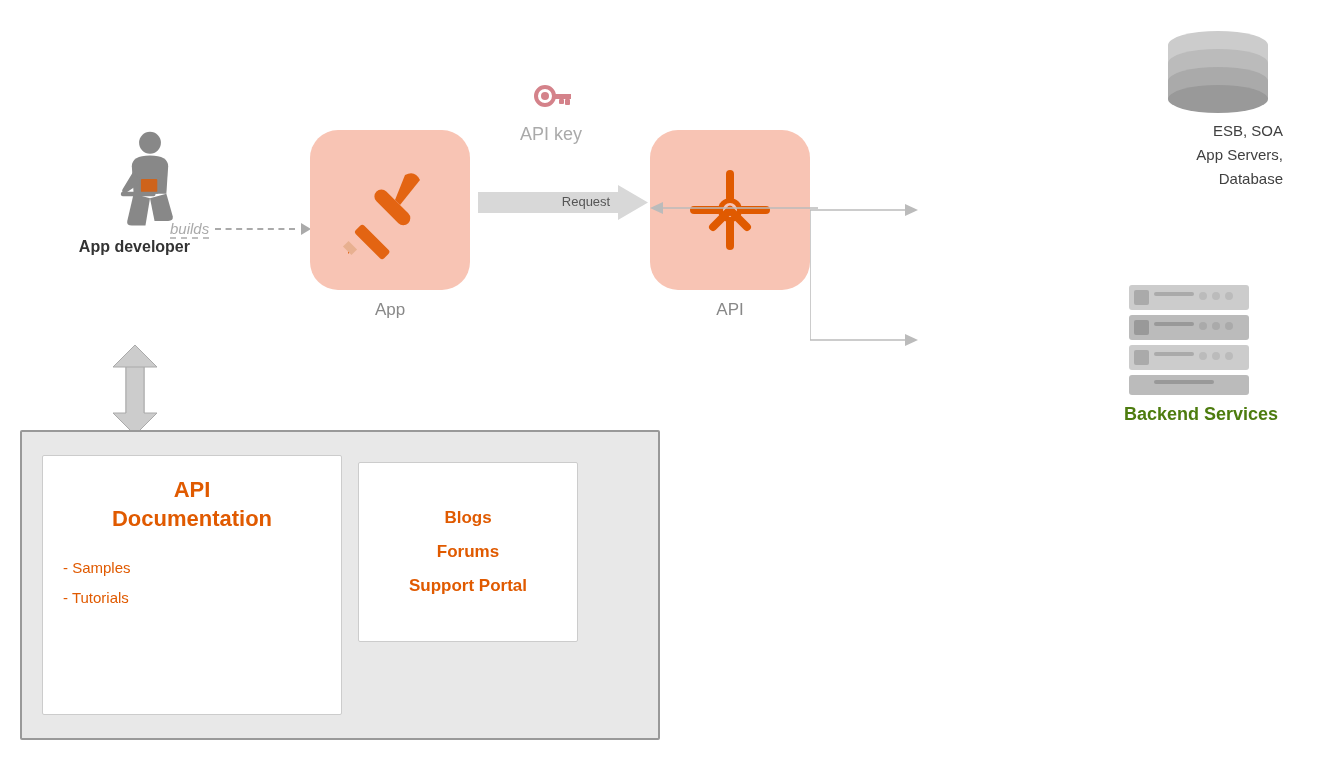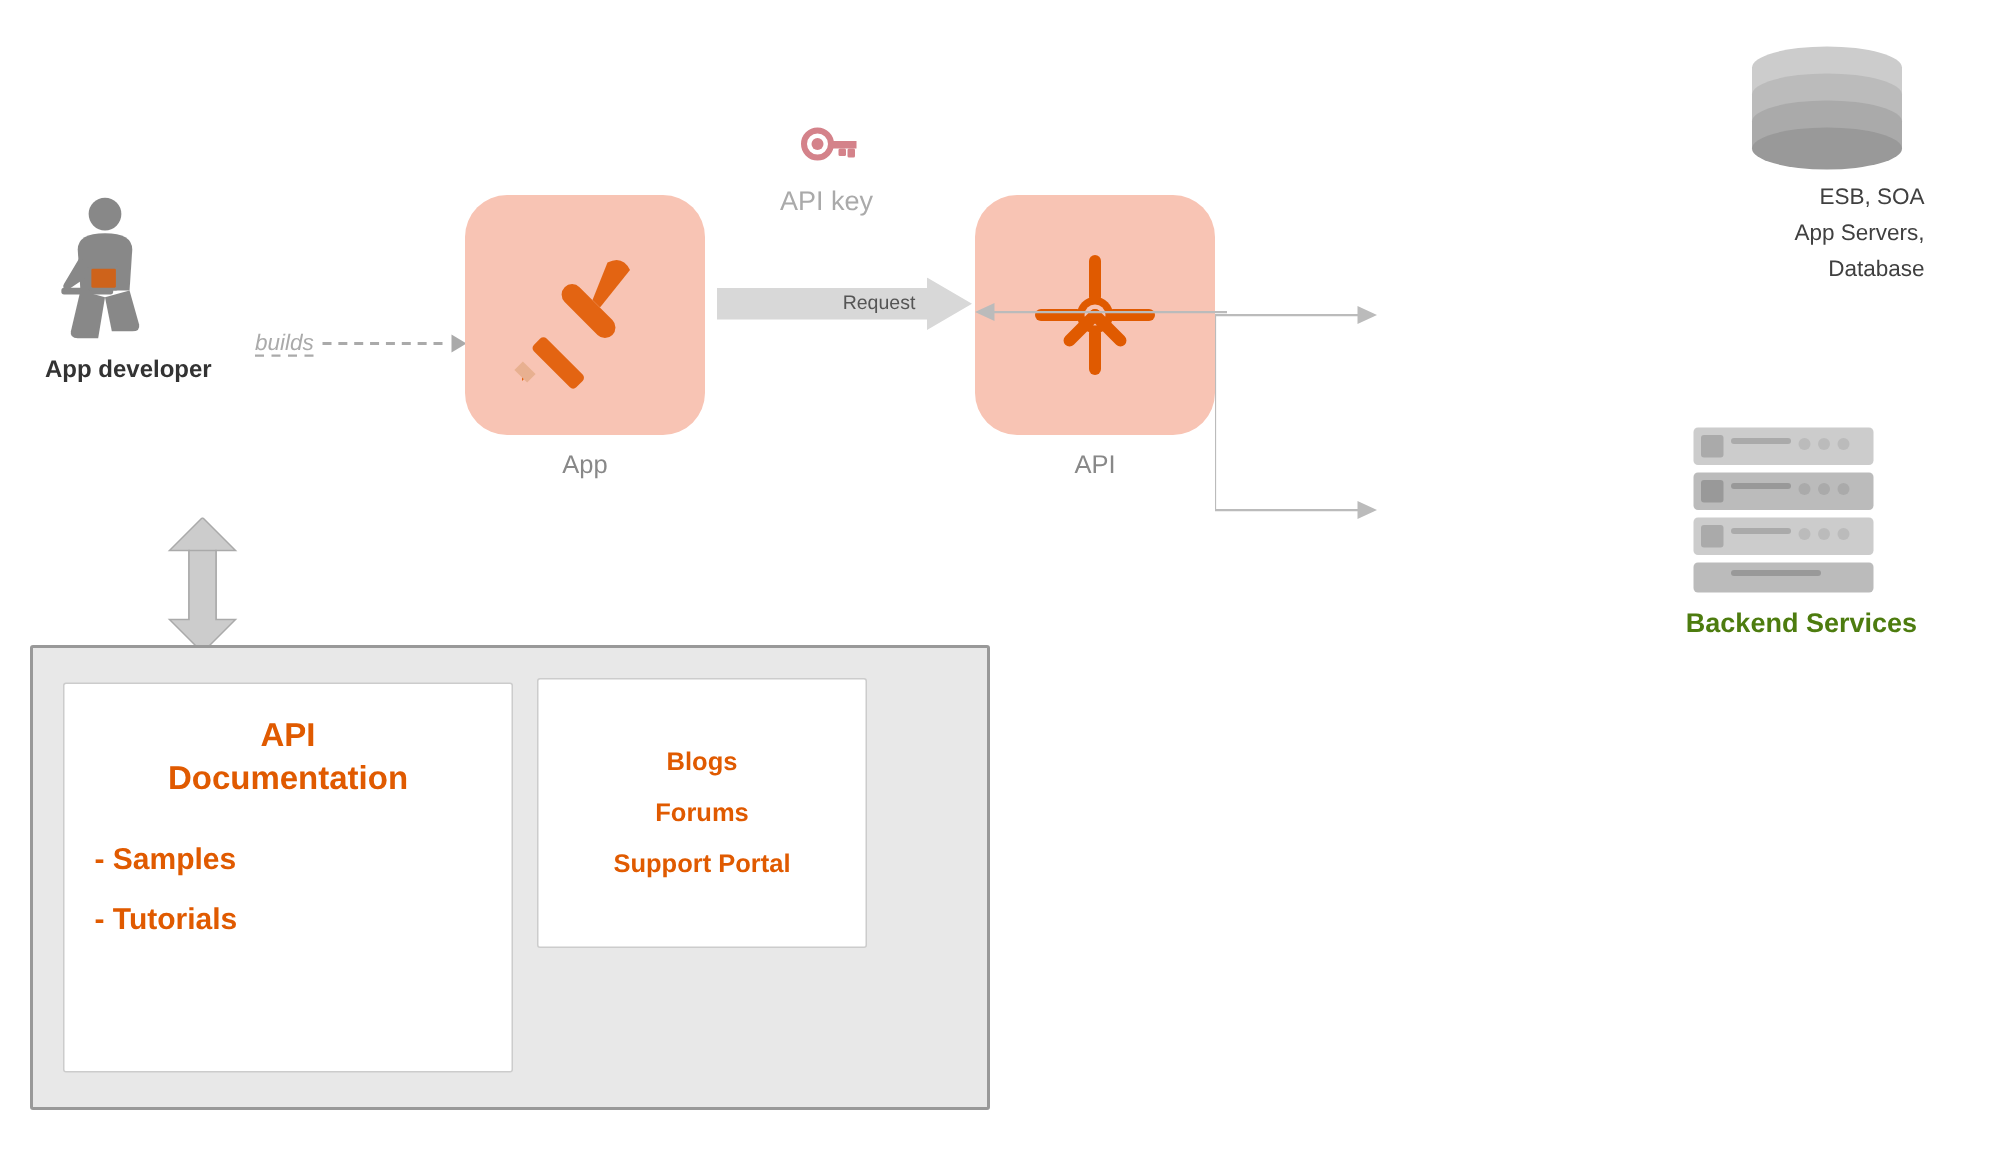--- a/index.html
+++ b/index.html
@@ -18,21 +18,21 @@
       position: relative;
     }
 
     
     .app-developer-section {
       position: absolute;
       left: 30px;
       top: 130px;
       display: flex;
       flex-direction: column;
-      align-items: flex-start;
+      align-items: flex-end;
       width: 160px;
     }
 
     .person-icon {
       width: 80px;
       height: 100px;
     }
 
     .app-developer-label {
       font-size: 16px;
@@ -171,37 +171,38 @@
       line-height: 1.3;
       margin-bottom: 20px;
     }
 
     .api-docs-items {
       list-style: none;
       padding: 0;
     }
 
     .api-docs-items li {
-      font-size: 20px;
+      font-size: 15px;
       color: #e05a00;
-      font-weight: bold;
+      font-weight: normal;
       line-height: 2;
     }
 
     .community-box {
       width: 220px;
       height: 180px;
       background: #fff;
       border: 1.5px solid #ccc;
       border-radius: 2px;
       display: flex;
       flex-direction: column;
       align-items: center;
       justify-content: center;
       align-self: flex-start;
+      margin-top: 10px;
     }
 
     .community-items {
       list-style: none;
       text-align: center;
     }
 
     .community-items li {
       font-size: 17px;
       color: #e05a00;

